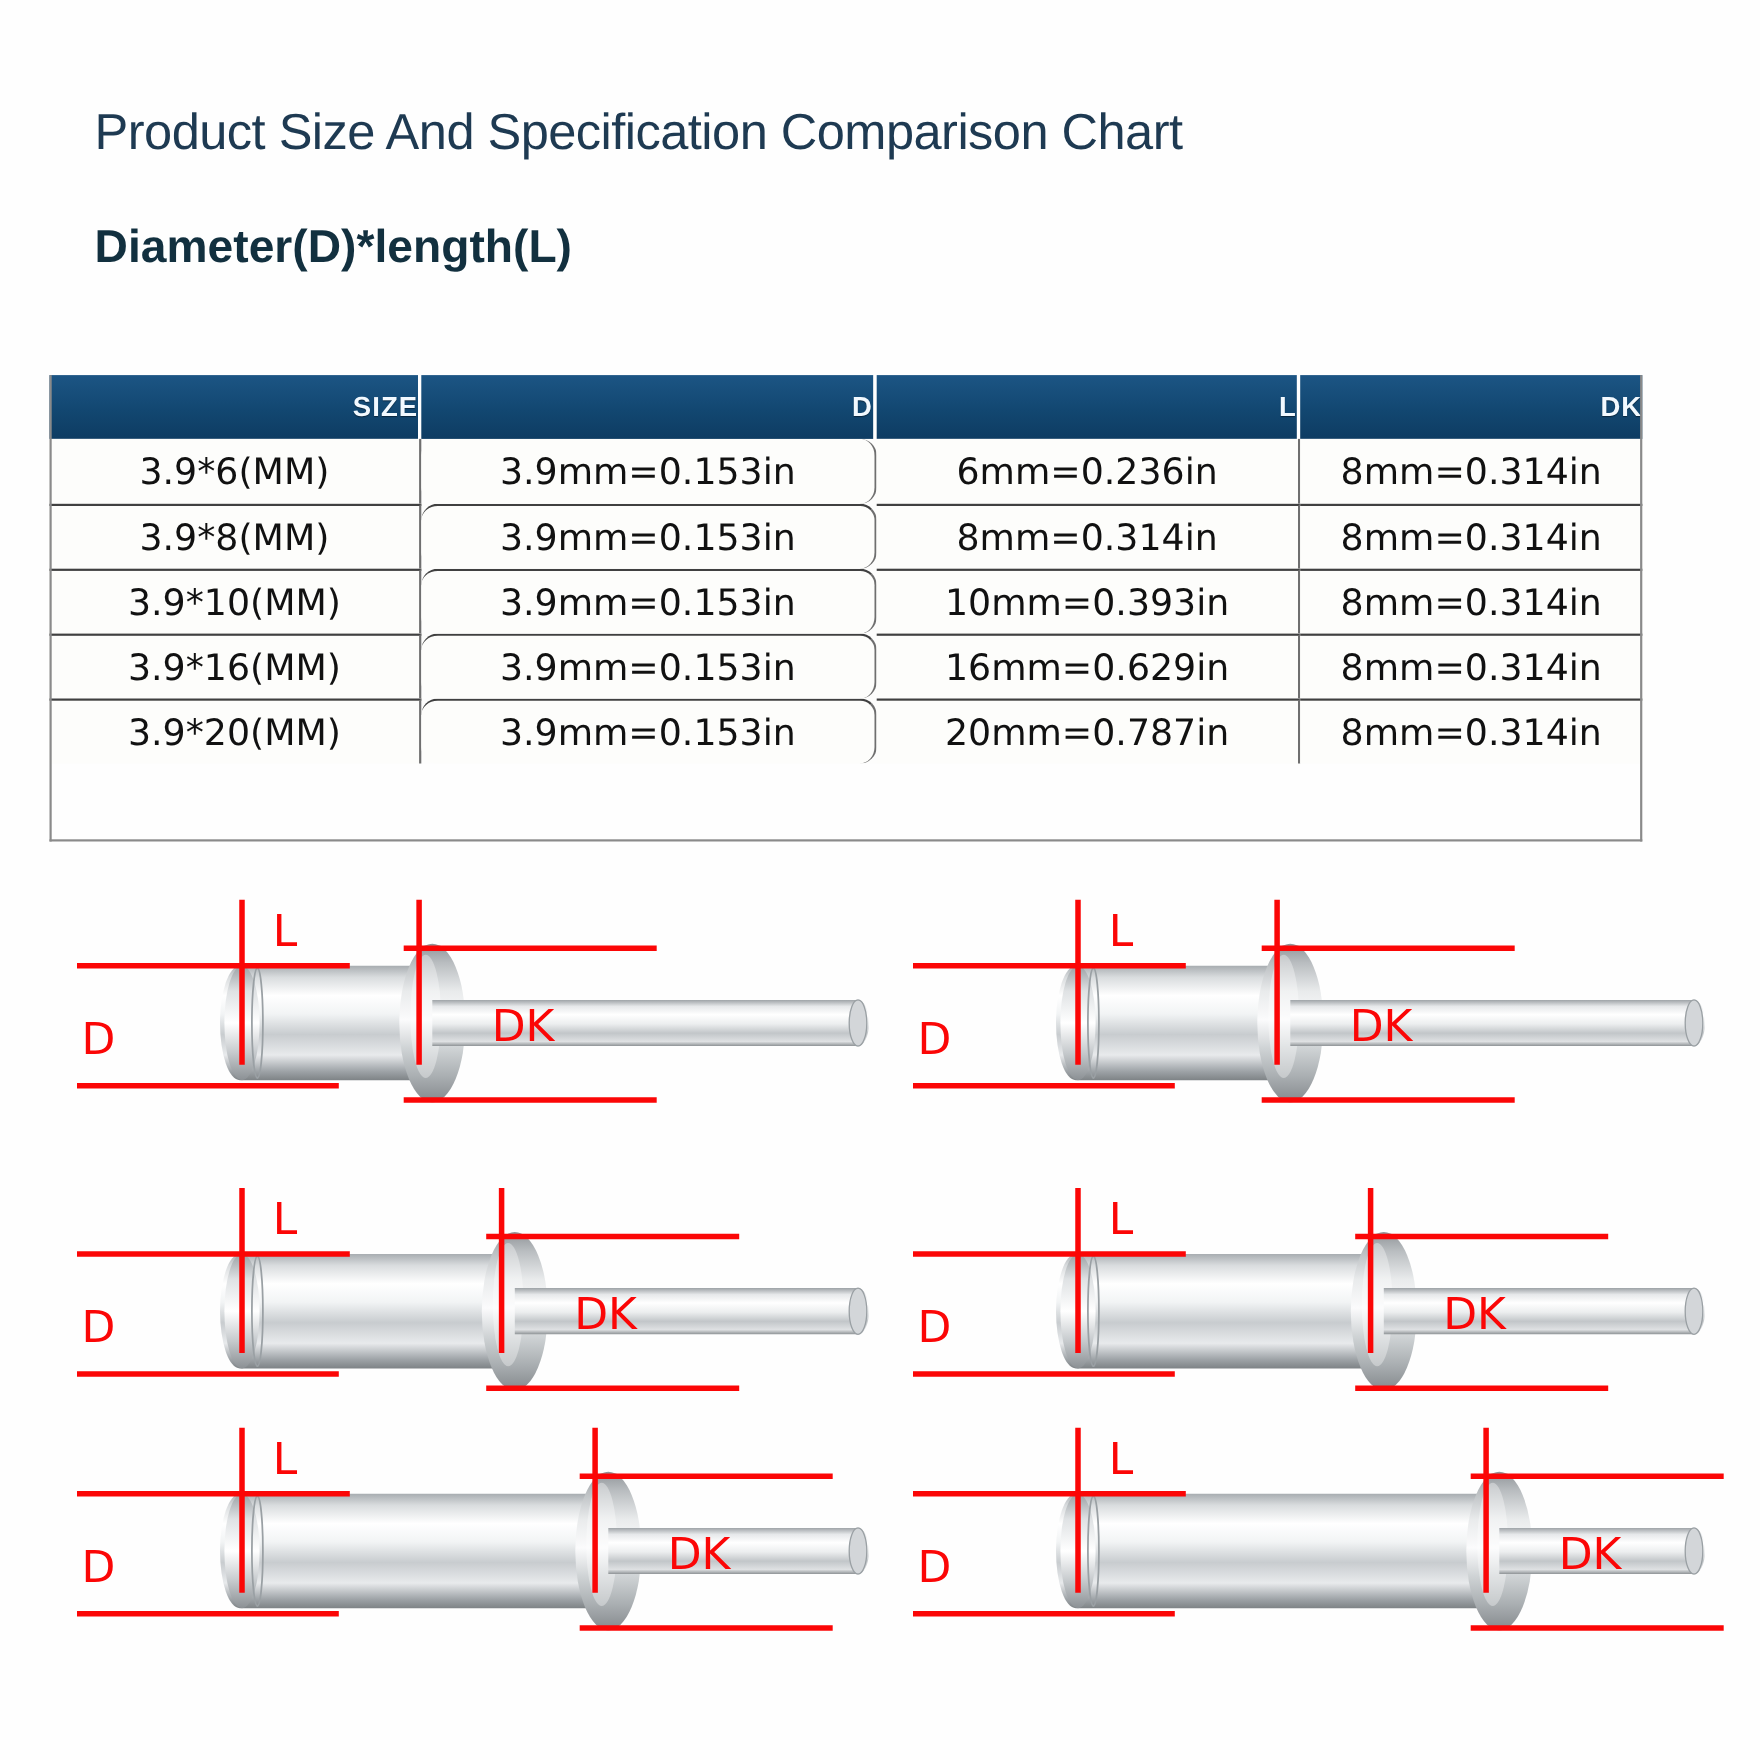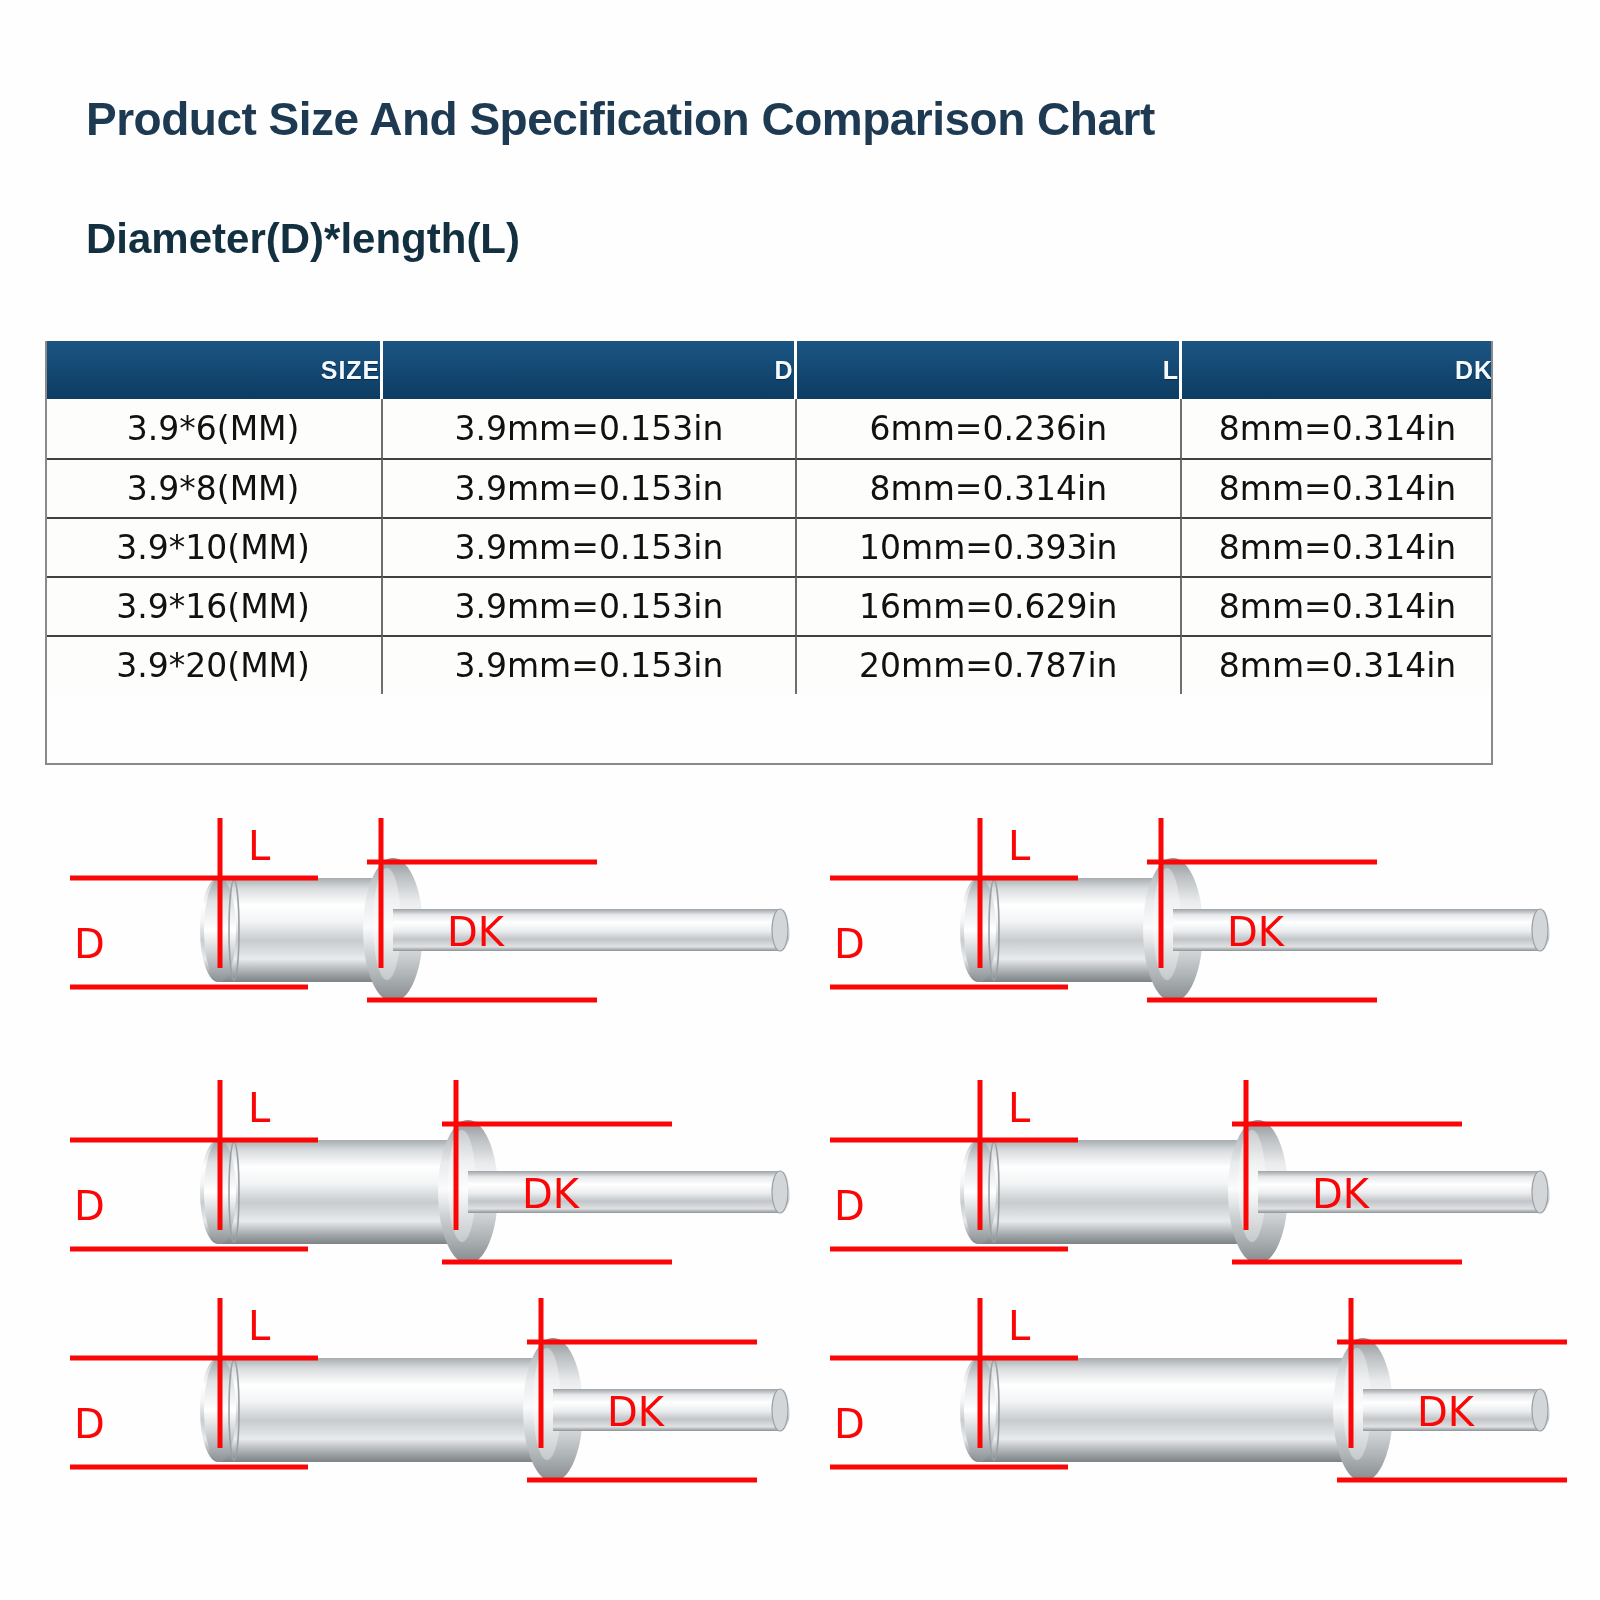--- a/index.html
+++ b/index.html
@@ -7,28 +7,28 @@
     width:1600px; height:1600px;
     background:#ffffff;
     font-family:"Liberation Sans", sans-serif;
     overflow:hidden;
   }
   .page{ position:relative; width:1600px; height:1600px; background:#fefefe; }
 
   
   .title{
     position:absolute; left:86px; top:92px;
-    font-size:46px; font-weight:bold;
+    font-size:46px; font-weight:normal;
     color:#1e3a52;
     letter-spacing:-0.5px;
     white-space:nowrap;
     text-shadow:0 1px 0 rgba(255,255,255,.6);
   }
   .subtitle{
-    position:absolute; left:86px; top:215px;
+    position:absolute; left:86px; top:200px;
     font-size:42px; font-weight:bold;
     color:#12303f;
     white-space:nowrap;
   }
 
   
   .spec-table{
     position:absolute; left:45px; top:341px;
     width:1448px;
     border-collapse:separate;
@@ -54,21 +54,21 @@
     color:#111111;
     font-family:"DejaVu Sans", sans-serif;
     border-top:2px solid #404040;
     border-right:2px solid #6f6f6f;
     background:#fdfdfb;
     white-space:nowrap;
   }
   .spec-table td:last-child{ border-right:none; }
   .spec-table tbody tr:first-child td{ border-top:none;text-align:center; }
   .spec-table td.c-size{ width:379px; }
-  .spec-table td.c-d{ width:454px; }
+  .spec-table td.c-d{ width:454px;border-radius:15px; }
   .spec-table td.c-l{ width:421px;margin-left:16px; }
   .spec-table td.c-dk{ width:332px; }
   .tbl-wrap{
     position:absolute; left:45px; top:341px;
     width:1448px; height:424px;
     border-left:2px solid #8a8a8a;
     border-right:2px solid #8a8a8a;
     border-bottom:2px solid #8a8a8a;
     pointer-events:none;
   }

